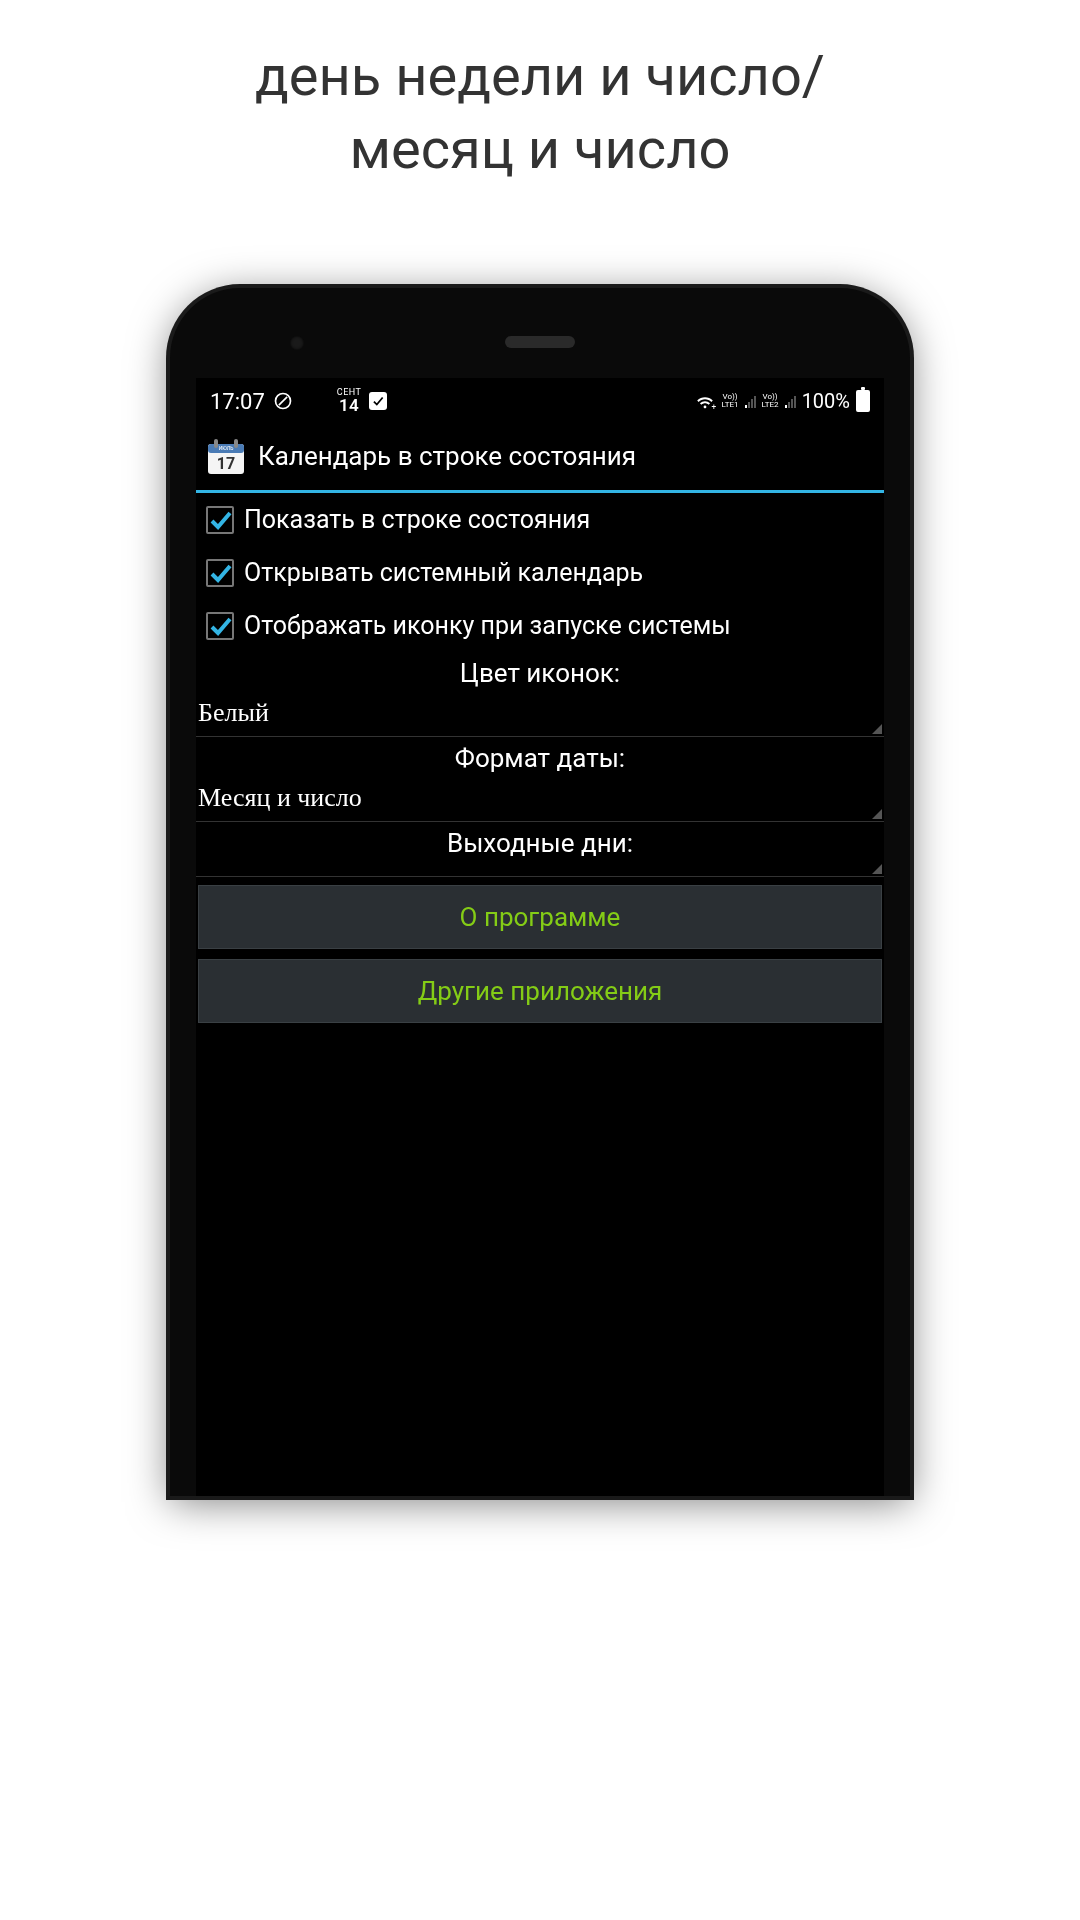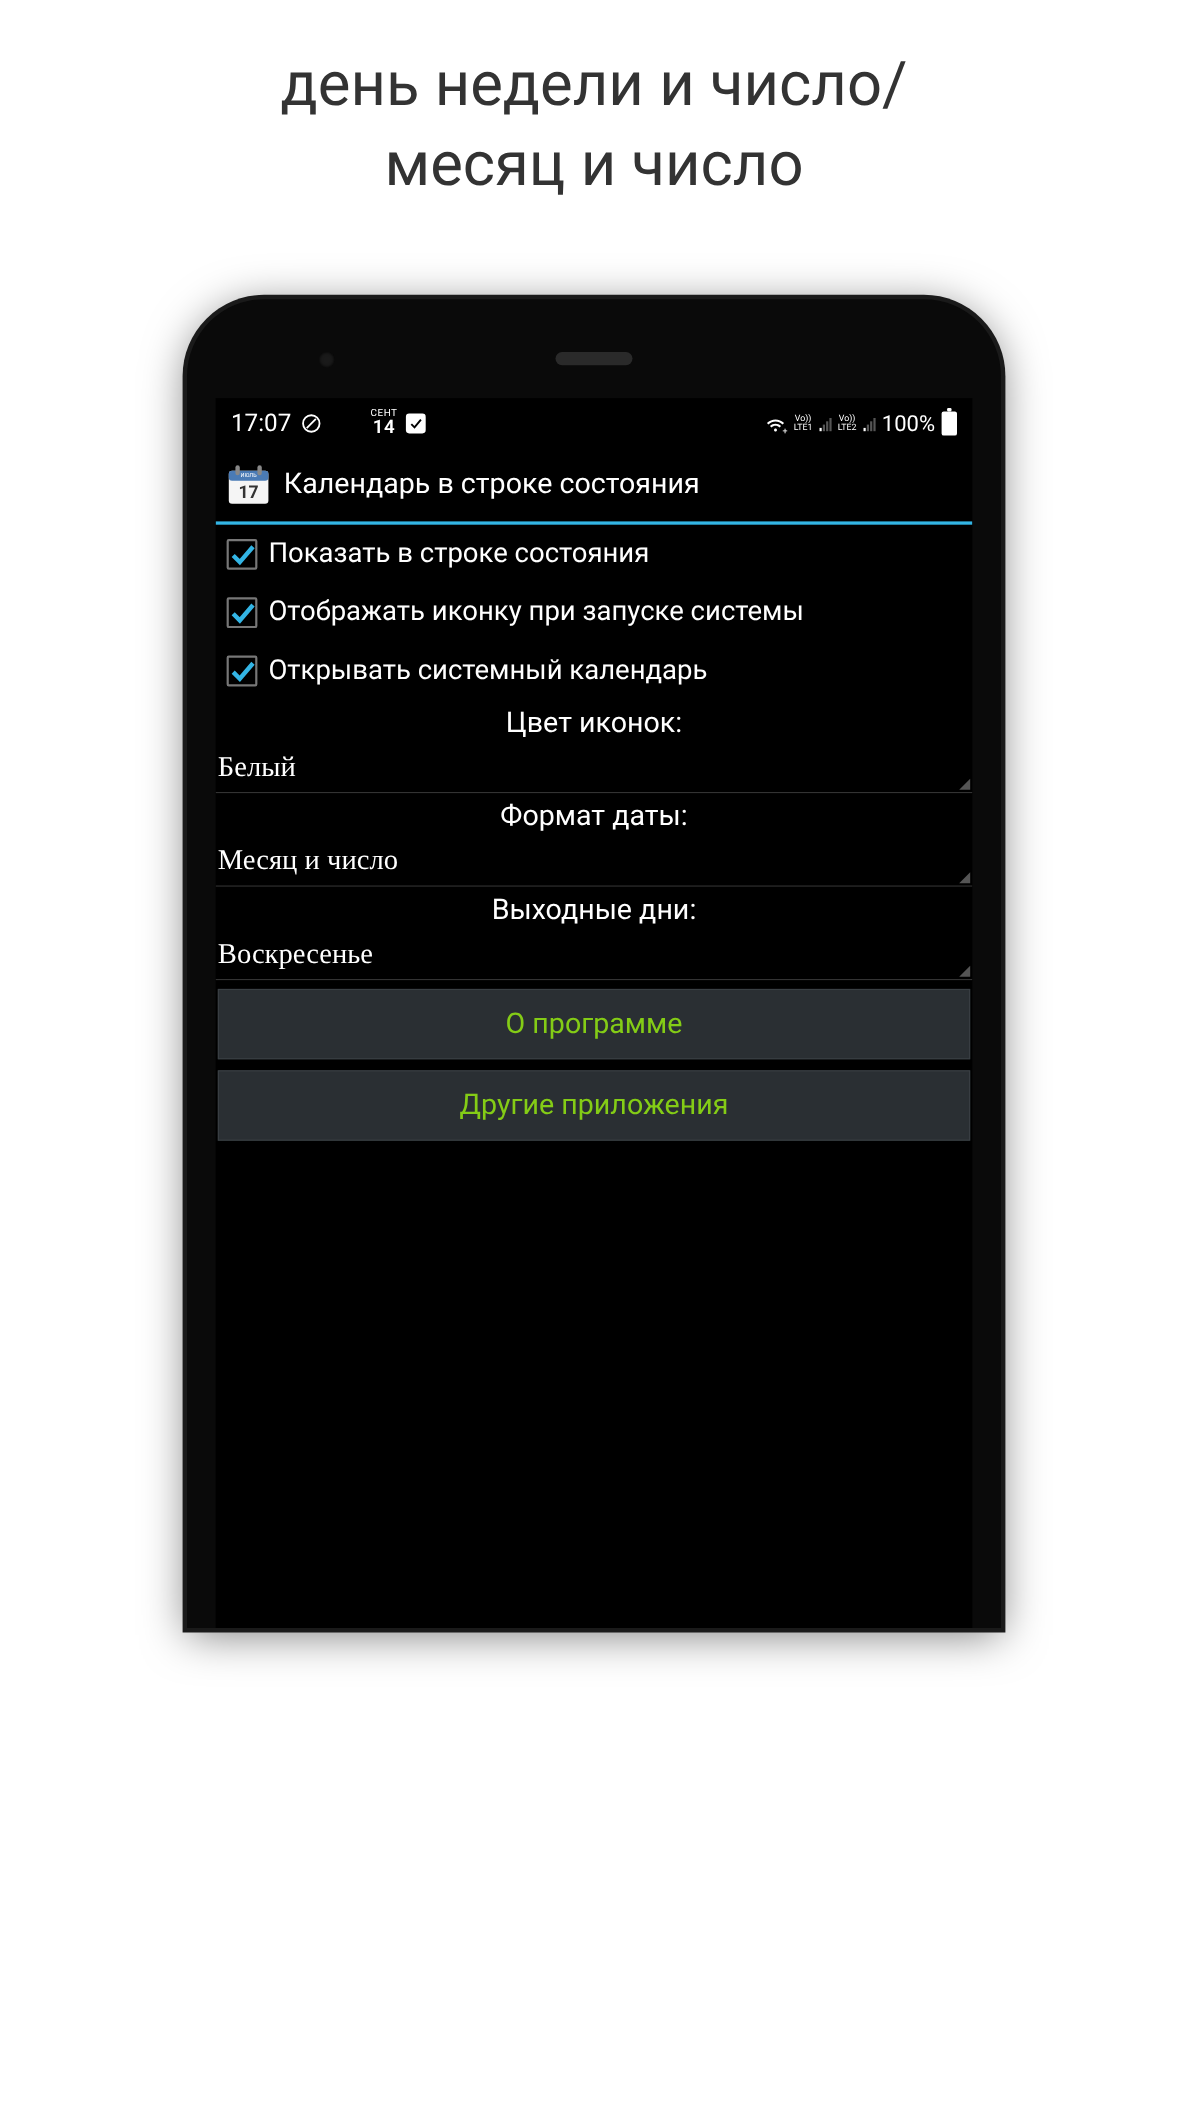--- a/index.html
+++ b/index.html
@@ -15,21 +15,21 @@
   text-align: center;
   font-size: 56px;
   color: #333;
   padding: 40px 20px 20px;
   line-height: 1.3;
 }
 .phone-frame {
   position: absolute;
   left: 50%;
   transform: translateX(-50%);
-  top: 272px;
+  top: 288px;
   width: 740px;
   height: 1208px;
   background: #0a0a0a;
   border-radius: 70px 70px 0 0;
   box-shadow: 0 0 0 4px #1a1a1a, 0 6px 40px rgba(0,0,0,0.5);
   padding: 90px 26px 0 26px;
 }
 .phone-speaker {
   position: absolute;
   top: 48px;
@@ -251,47 +251,46 @@
         </span>
         <span class="checkbox-label">Показать в строке состояния</span>
       </div>
 
       <div class="checkbox-row">
         <span class="checkbox">
           <svg viewBox="0 0 24 24">
               <polyline points="4,13 10,19 22,5" fill="none" stroke="#33b5e5" stroke-width="4"></polyline>
             </svg>
         </span>
-        <span class="checkbox-label">Отображать иконку при запуске системы</span>
+        <span class="checkbox-label">Открывать системный календарь</span>
       </div>
 
       <div class="checkbox-row">
         <span class="checkbox">
           <svg viewBox="0 0 24 24">
               <polyline points="4,13 10,19 22,5" fill="none" stroke="#33b5e5" stroke-width="4"></polyline>
             </svg>
         </span>
-        <span class="checkbox-label">Открывать системный календарь</span>
+        <span class="checkbox-label">Отображать иконку при запуске системы</span>
       </div>
 
       <div class="section-label">Цвет иконок:</div>
       <div class="spinner-row">
         <div class="spinner-value">Белый</div>
         <div class="spinner-caret"></div>
       </div>
 
       <div class="section-label">Формат даты:</div>
       <div class="spinner-row">
         <div class="spinner-value">Месяц и число</div>
         <div class="spinner-caret"></div>
       </div>
 
       <div class="section-label">Выходные дни:</div>
       <div class="spinner-row">
-        <div class="spinner-value">Воскресенье</div>
         <div class="spinner-caret"></div>
       </div>
 
       <div class="btn">О программе</div>
       <div class="btn">Другие приложения</div>
 
     </div>
   </div>
 </div>
 

